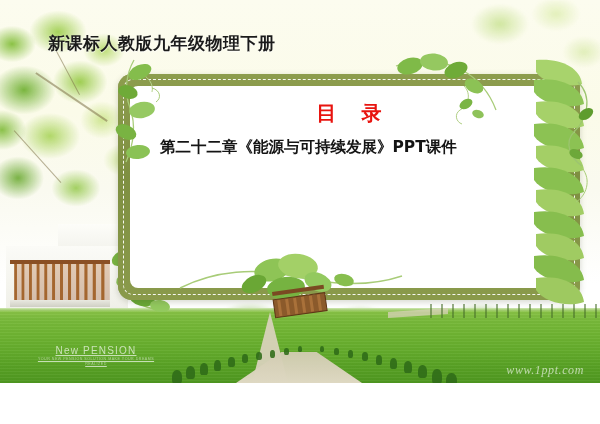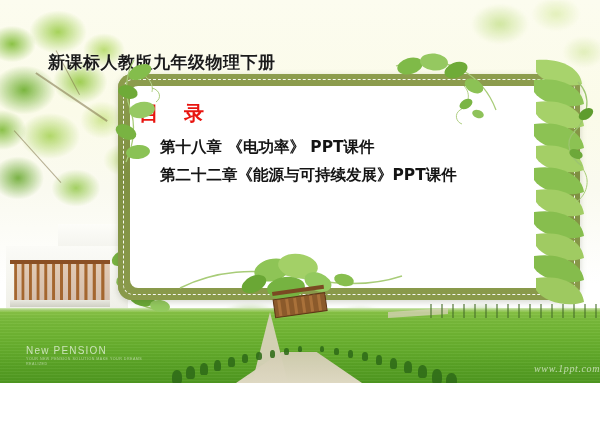--- a/index.html
+++ b/index.html
@@ -223,45 +223,46 @@
 
   
   .bottom-white {
     position:absolute; left:0; top:383px;
     width:600px; height:41px;
     background:#ffffff;
   }
 
   
   .wm-pension {
-    position:absolute; left:26px; top:345px;
+    position:absolute; left:36px; top:345px;
     width:120px;
-    text-align:left;
+    text-align:center;
     color:rgba(255,255,255,.66);
     font-family:"Liberation Sans", sans-serif;
     letter-spacing:1.2px;
     pointer-events:none;
+    text-decoration:underline;
   }
   .wm-pension .wm-main { font-size:10px; font-weight:400; }
   .wm-pension .wm-sub {
     font-size:3.6px; letter-spacing:.5px; line-height:5px;
     color:rgba(255,255,255,.5); margin-top:1px;
   }
   .wm-url {
-    position:absolute; right:0; top:363px;
+    position:absolute; right:16px; top:363px;
     font-family:"Liberation Serif", serif;
-    font-size:10px; font-style:italic;
+    font-size:12px; font-style:italic;
     letter-spacing:.6px;
     color:rgba(255,255,255,.62);
     pointer-events:none;
   }
 
   
   .heading {
-    position:absolute; left:48px; top:51px;
+    position:absolute; left:48px; top:32px;
     font-family:"DejaVu Sans", sans-serif;
     font-size:17px;
     font-weight:bold;
     color:#1b1b1b;
     letter-spacing:.5px;
     white-space:nowrap;
     text-shadow:0 1px 1px rgba(255,255,255,.75);
   }
 
   
@@ -301,21 +302,21 @@
   .ivy-tl { left:104px; top:58px; width:92px; height:110px; }
   .ivy-tr { left:386px; top:52px; width:120px; height:86px; }
   .ivy-right { left:516px; top:58px; width:84px; height:250px; }
   .ivy-bottom { left:176px; top:250px; width:230px; height:76px; }
   .ivy-bl { left:108px; top:236px; width:80px; height:76px; }
 
   
   .toc-title {
     position:absolute;
     left:0; right:0; top:14px;
-    text-align:left;
+    text-align:center;
     font-family:"DejaVu Sans", sans-serif;
     font-size:20px;
     font-weight:bold;
     color:#e8140f;
     letter-spacing:9px;
     text-indent:9px;
   }
   .toc-list {
     position:absolute;
     left:30px; top:48px; right:14px;
@@ -416,21 +417,20 @@
 
   <div class="card">
     <div class="card-olive"></div>
     <div class="card-dash"></div>
 
     <div class="card-inner">
 
       <div class="toc-title">目 录</div>
 
       <div class="toc-list">
-        <div class="toc-item">第十八章 《电功率》 PPT课件</div>
         <div class="toc-item">第二十二章《能源与可持续发展》PPT课件</div>
       </div>
 
     </div>
   </div>
 
   <svg class="ivy ivy-tl" viewBox="0 0 92 110">
     <path d="M30 2 C22 16 20 34 26 50 C32 66 30 86 22 104" fill="none" stroke="#a8cc78" stroke-width="1.3"></path>
     <path d="M34 14 C44 18 50 26 48 34" fill="none" stroke="#b6d48c" stroke-width="1"></path>
     <ellipse cx="36" cy="14" rx="12" ry="7" fill="#84bd4c" transform="rotate(-24 36 14)"></ellipse>

